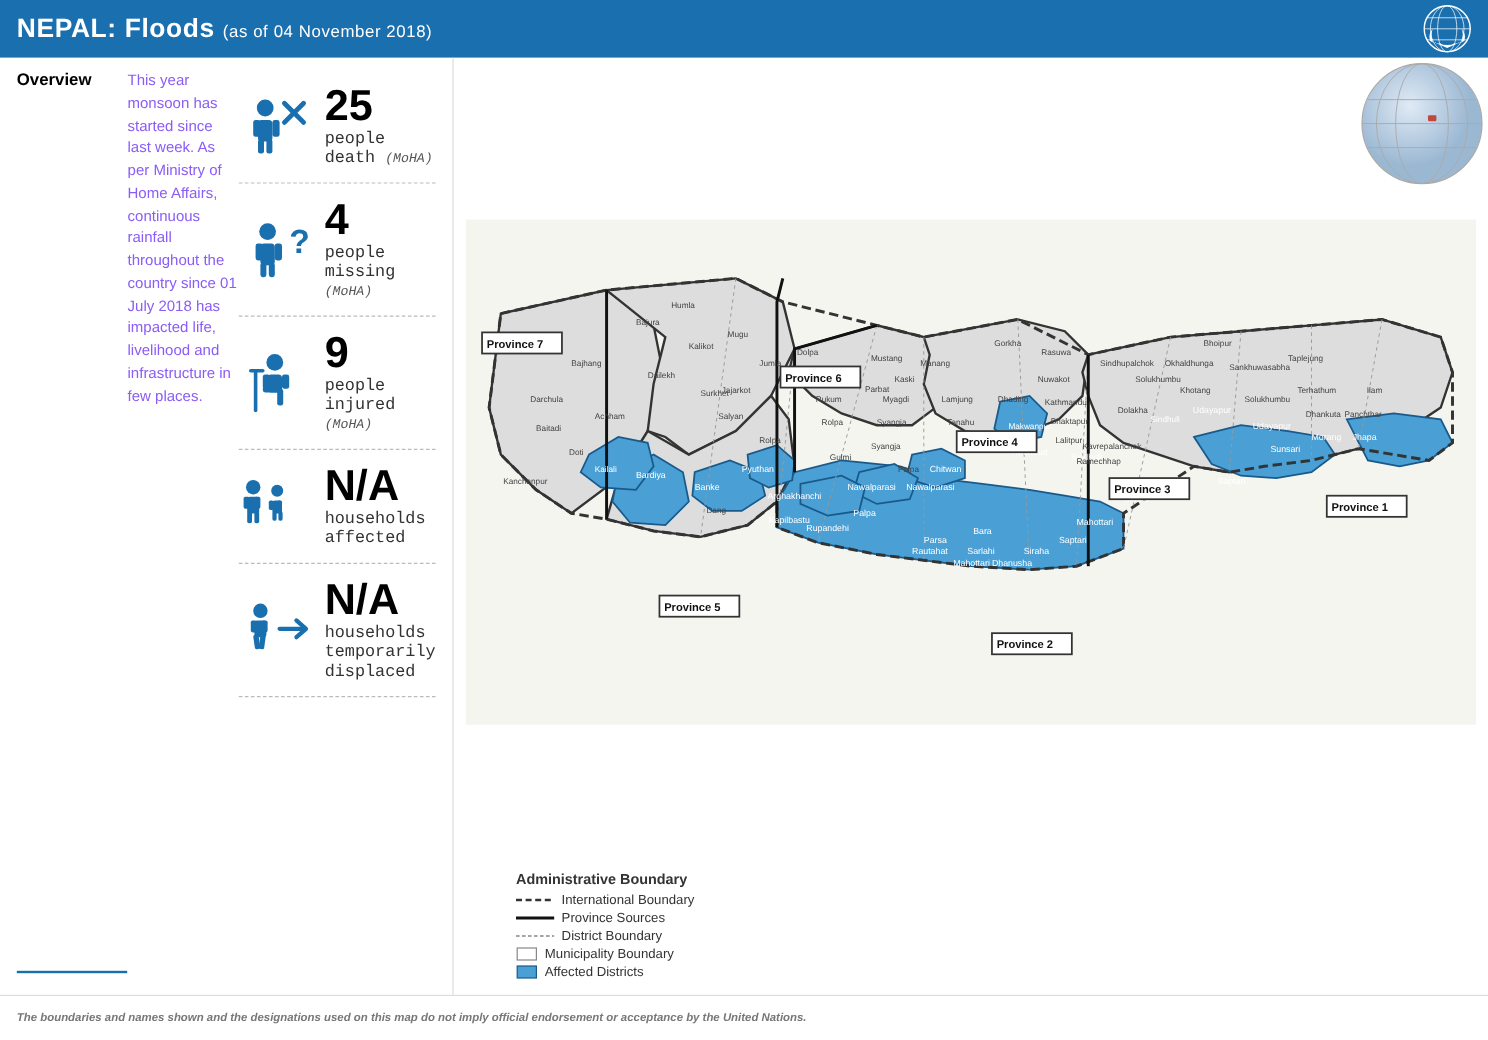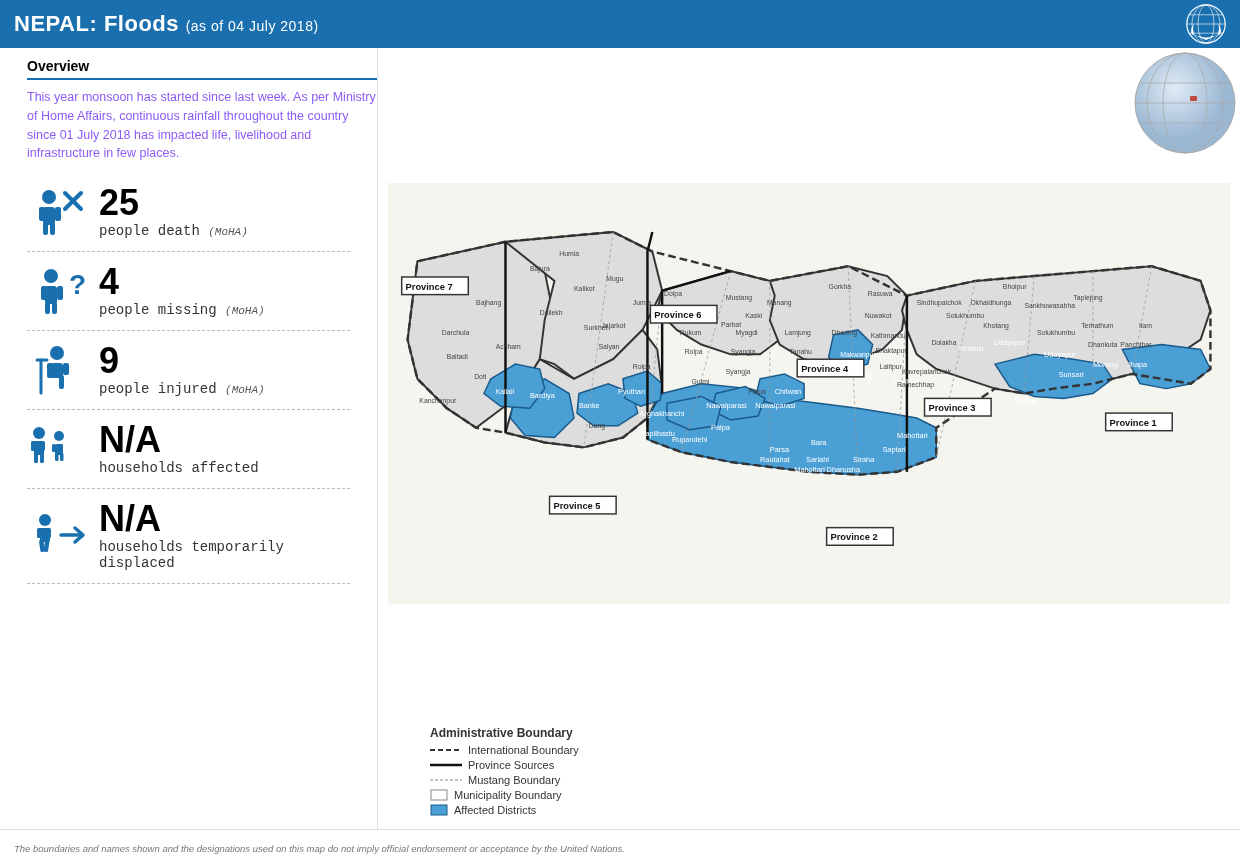--- a/index.html
+++ b/index.html
@@ -41,24 +41,24 @@
     
     #main {
       display: flex;
       height: calc(867px - 48px - 38px);
     }
 
     
     #left-panel {
       width: 378px;
       min-width: 378px;
-      padding: 10px 27px;
+      padding: 10px 14px;
       border-right: 1px solid #ddd;
       display: flex;
-      flex-direction: column;
+      flex-direction: row;
     }
 
     #overview-title {
       font-size: 14px;
       font-weight: bold;
       border-bottom: 2px solid #1a6faf;
       padding-bottom: 4px;
       margin-bottom: 8px;
       width: 350px;
     }
@@ -160,38 +160,39 @@
     #footer {
       height: 38px;
       padding: 16px 14px;
       background: #fff;
       border-top: 1px solid #ddd;
       font-size: 9.5px;
       color: #555;
       display: flex;
       flex-direction: column;
       justify-content: center;
+      font-weight: bold;
     }
     #footer .footer-disclaimer {
       font-style: italic;
       color: #777;
     }
     #footer .footer-credits {
       font-size: 10px;
       color: #333;
     }
   </style>
 </head>
 <body>
 
 <div id="header">
   <h1>
     <span style="font-weight:bold;text-align:right;">NEPAL:</span>
     <span class="title-floods"> Floods</span>
-    <span class="title-date"> (as of 04 July 2018)</span>
+    <span class="title-date"> (as of 04 November 2018)</span>
   </h1>
 
   <svg id="un-logo" viewBox="0 0 100 100" xmlns="http://www.w3.org/2000/svg">
     <circle cx="50" cy="50" r="48" fill="none" stroke="white" stroke-width="3"></circle>
     <ellipse cx="50" cy="50" rx="20" ry="48" fill="none" stroke="white" stroke-width="1.5"></ellipse>
     <ellipse cx="50" cy="50" rx="35" ry="48" fill="none" stroke="white" stroke-width="1.5"></ellipse>
     <line x1="2" y1="50" x2="98" y2="50" stroke="white" stroke-width="1.5"></line>
     <line x1="8" y1="27" x2="92" y2="27" stroke="white" stroke-width="1.5"></line>
     <line x1="8" y1="73" x2="92" y2="73" stroke="white" stroke-width="1.5"></line>
 
@@ -530,21 +531,21 @@
       <div class="legend-item">
         <svg class="legend-line" height="10" viewBox="0 0 32 10">
           <line x1="0" y1="5" x2="32" y2="5" stroke="#111" stroke-width="2.5"></line>
         </svg>
         <span>Province Sources</span>
       </div>
       <div class="legend-item">
         <svg class="legend-line" height="10" viewBox="0 0 32 10">
           <line x1="0" y1="5" x2="32" y2="5" stroke="#888" stroke-width="1.2" stroke-dasharray="3,2"></line>
         </svg>
-        <span>Mustang Boundary</span>
+        <span>District Boundary</span>
       </div>
       <div class="legend-item">
         <svg class="legend-box" height="12" viewBox="0 0 18 12">
           <rect x="1" y="1" width="16" height="10" fill="white" stroke="#888" stroke-width="1"></rect>
         </svg>
         <span>Municipality Boundary</span>
       </div>
       <div class="legend-item">
         <svg class="legend-box" height="12" viewBox="0 0 18 12">
           <rect x="1" y="1" width="16" height="10" fill="#4a9fd5" stroke="#1a5a8a" stroke-width="1"></rect>

